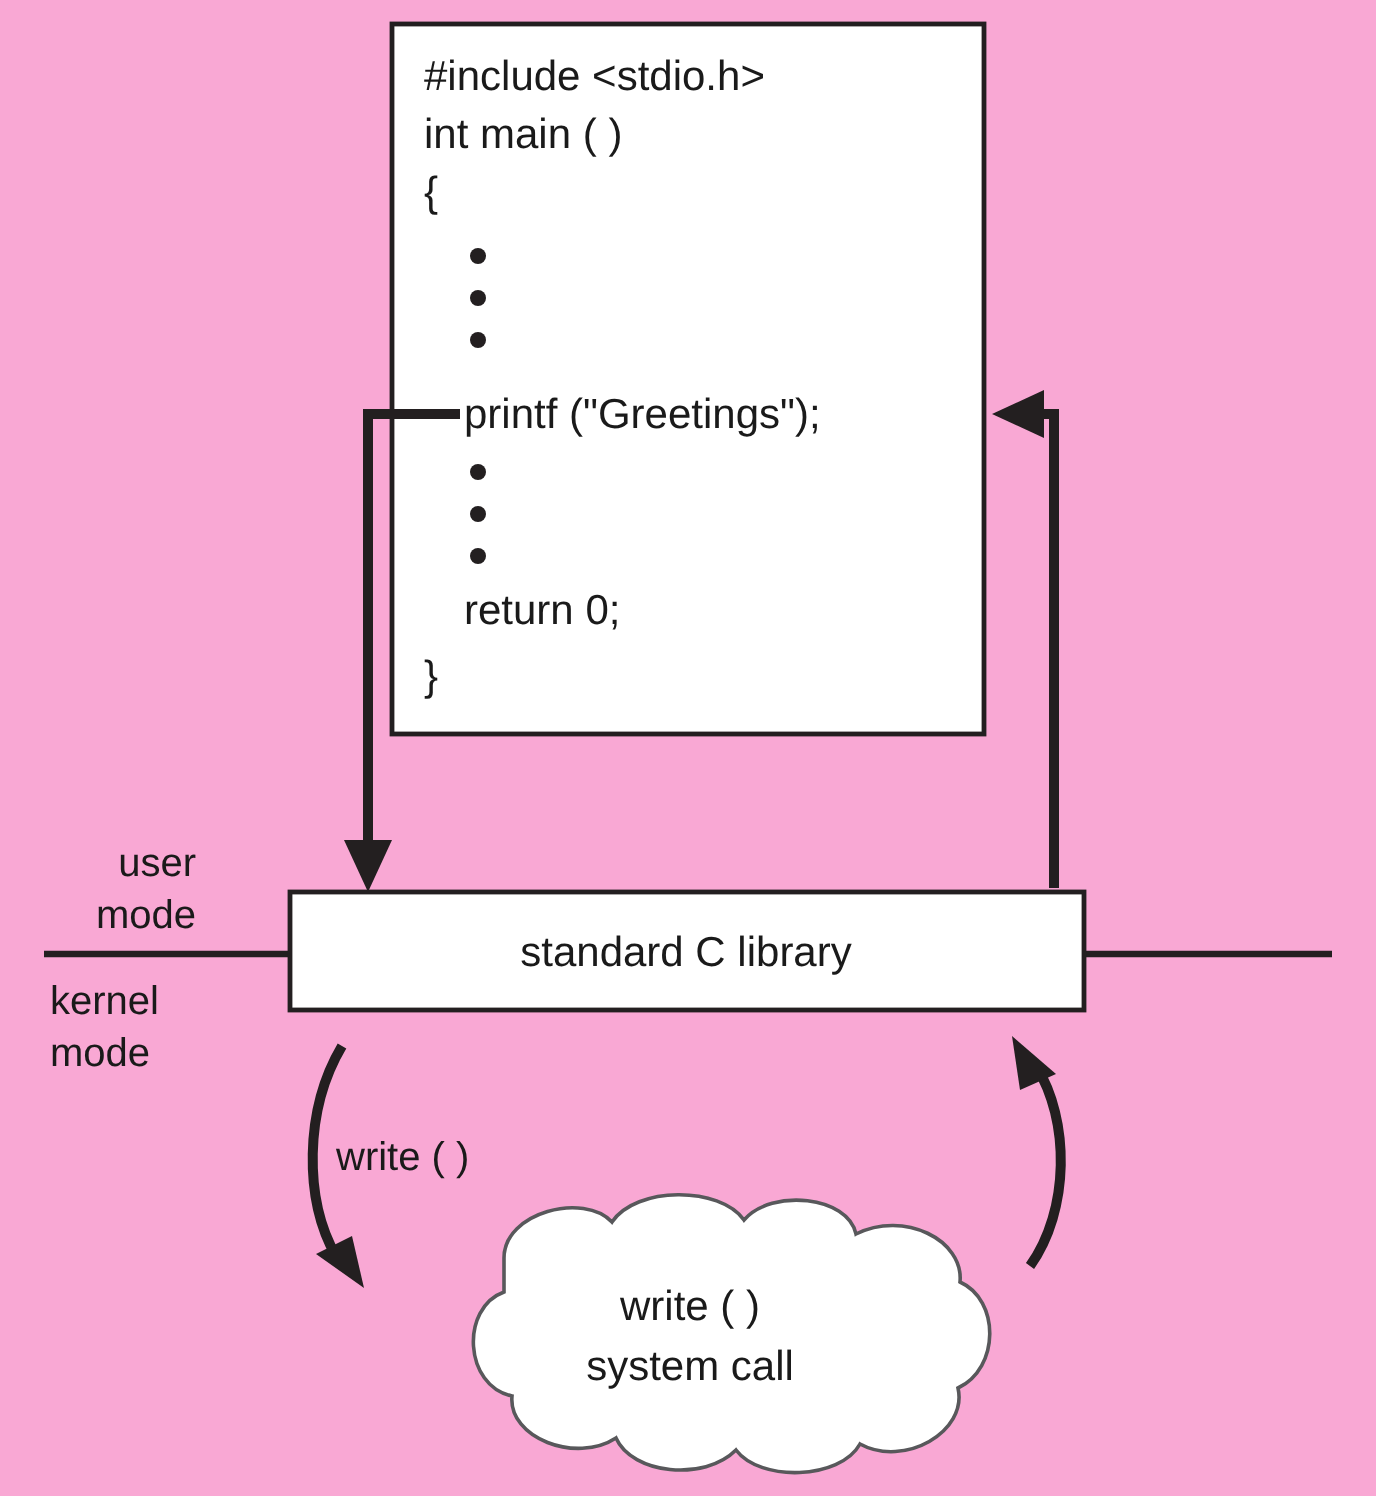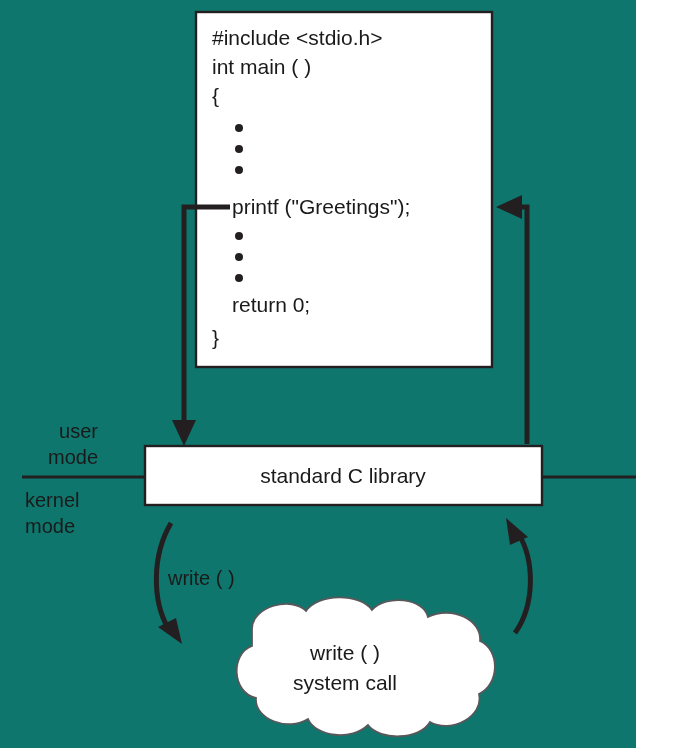--- a/index.html
+++ b/index.html
@@ -7,23 +7,23 @@
     margin: 0;
     padding: 0;
     background: #ffffff;
   }
   body {
     font-family: "Liberation Sans", sans-serif;
     color: #1a1a1a;
   }
   #diagram-root {
     position: relative;
-    width: 636px;
+    width: 688px;
     height: 748px;
-    background: #0f766e;
+    background: #f9a8d4;
     overflow: hidden;
   }
   #diagram-svg {
     position: absolute;
     top: 0;
     left: 0;
     width: 688px;
     height: 748px;
   }
   .svg-text {

